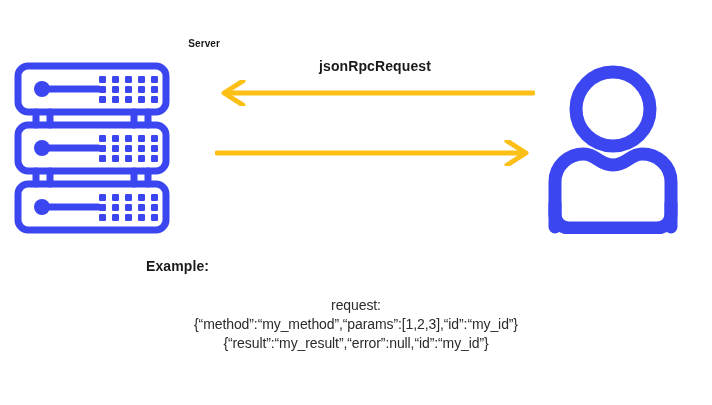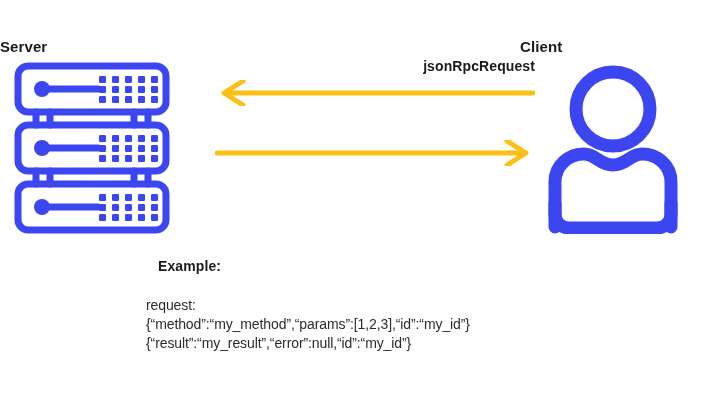--- a/index.html
+++ b/index.html
@@ -16,26 +16,26 @@
     color: #231f20;
   }
   .stage {
     position: absolute;
     inset: 0;
   }
 
   
   .node-label {
     position: absolute;
-    font-size: 15px;
+    font-size: 10px;
     font-weight: bold;
     color: #1a1a1a;
     letter-spacing: 0.1px;
     white-space: nowrap;
-    text-align: left;
+    text-align: right;
   }
   #server-label {
     left: 0px;
     top: 38px;
     width: 220px;
   }
   #client-label {
     left: 520px;
     top: 38px;
     width: 180px;
@@ -84,50 +84,51 @@
     left: 0;
     width: 320px;
     height: 26px;
   }
   #arrow-request-svg { top: 22px; }
   #arrow-response-svg { top: 0px; }
   .arrow-label {
     position: absolute;
     left: 0;
     width: 320px;
-    text-align: right;
+    text-align: center;
     font-size: 14px;
     font-weight: bold;
     color: #1a1a1a;
     white-space: nowrap;
     letter-spacing: 0.1px;
   }
   #arrow-request-label { top: 0px; }
   #arrow-response-label { top: 30px; }
 
   
   #example-block {
     position: absolute;
     left: 146px;
     top: 258px;
     width: 420px;
   }
   #example-heading {
     font-size: 14px;
     font-weight: bold;
     color: #1a1a1a;
-    margin: 0 0 22px 12px;
+    margin: 0 0 22px 0;
     letter-spacing: 0.1px;
   }
   .example-line {
     font-size: 14px;
     line-height: 19px;
     color: #2b2b2b;
     white-space: nowrap;
     letter-spacing: -0.1px;
+    text-align: center;
   }
 </style>
 </head>
 <body>
 
 <div class="stage">
 
   <div class="node-label" id="server-label">Server</div>
 
   <div class="icon-wrap" id="server-icon">
@@ -214,21 +215,20 @@
         <rect x="124" y="152" width="7" height="7" rx="1.2"></rect>
         <rect x="137" y="152" width="7" height="7" rx="1.2"></rect>
       </g>
 
       <g fill="#3B46F1">
         <rect x="150" y="0" width="0" height="0"></rect>
       </g>
     </svg>
   </div>
 
-  <div class="node-label" id="client-label">Client</div>
 
   <div class="icon-wrap" id="client-icon">
     <svg viewBox="0 0 140 170" xmlns="http://www.w3.org/2000/svg" fill="none">
 
       <circle cx="70" cy="45" r="37" stroke="#3B46F1" stroke-width="13"></circle>
 
       <path d="M12 163
                L12 118
                C12 101 26 90 41 90
                C53 90 56 101 70 101

